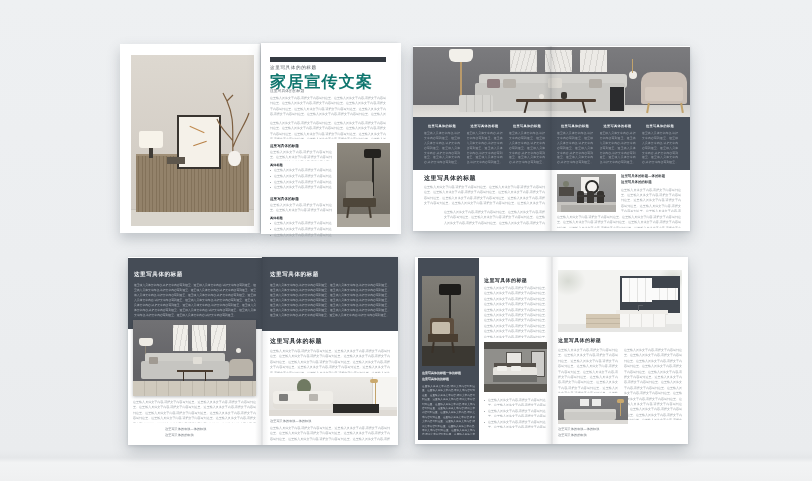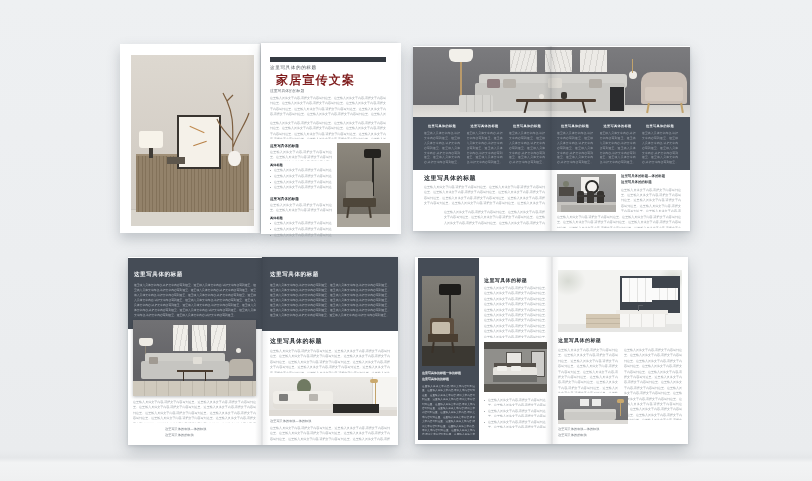--- a/index.html
+++ b/index.html
@@ -17,21 +17,21 @@
   .s3{left:128px;top:257px;width:270px;height:188px;background:#fff;box-shadow:0 7px 14px rgba(88,98,110,.30),0 1px 3px rgba(88,98,110,.2);}
   .s4{left:415px;top:257px;width:273px;height:187px;background:#fff;box-shadow:0 7px 14px rgba(88,98,110,.30),0 1px 3px rgba(88,98,110,.2);}
   .fold{position:absolute;top:0;bottom:0;width:14px;pointer-events:none;
     background:linear-gradient(90deg,rgba(30,36,44,0) 0%,rgba(30,36,44,.09) 42%,rgba(30,36,44,.16) 50%,rgba(30,36,44,.06) 58%,rgba(30,36,44,0) 100%);}
   
   .tiny{font-size:3px;line-height:1.8;color:#9aa0a5;text-align:justify;overflow:hidden;word-break:break-all;}
   .tinyd{font-size:2.8px;line-height:1.8;color:#b9bfc7;text-align:justify;overflow:hidden;word-break:break-all;}
   .t26{font-size:2.6px;line-height:1.7;}
   .rule{background:#343a41;}
   .eyebrow{font-size:4.6px;color:#4b5055;letter-spacing:.6px;}
-  .cover-title{font-size:12px;font-weight:bold;color:#7f1d1d;letter-spacing:1.2px;margin-left:6px;}
+  .cover-title{font-size:16px;font-weight:bold;color:#0f766e;letter-spacing:1.2px;}
   .subline{font-size:3.8px;color:#70767c;}
   .sec-h{font-size:3.6px;font-weight:bold;color:#2c3136;}
   .sec-sub{font-size:3.2px;font-weight:bold;color:#33383d;margin-top:2px;}
   .bul{position:relative;padding-left:4px;font-size:3px;line-height:1.6;color:#9aa0a5;height:5px;overflow:hidden;margin-bottom:.8px;}
   .bul::before{content:"▪";position:absolute;left:0;top:0;font-size:3px;color:#6a7076;}
   .bul2{height:8px;margin-bottom:3px;line-height:1.5;}
   .band{position:absolute;background:#48505b;}
   .slate{background:#454c56;}
   .bandcol{position:absolute;top:7px;width:36px;height:44px;overflow:hidden;}
   .bandcol-h{text-align:center;font-size:3.2px;font-weight:bold;color:#eef1f4;margin-bottom:3px;letter-spacing:.3px;}

